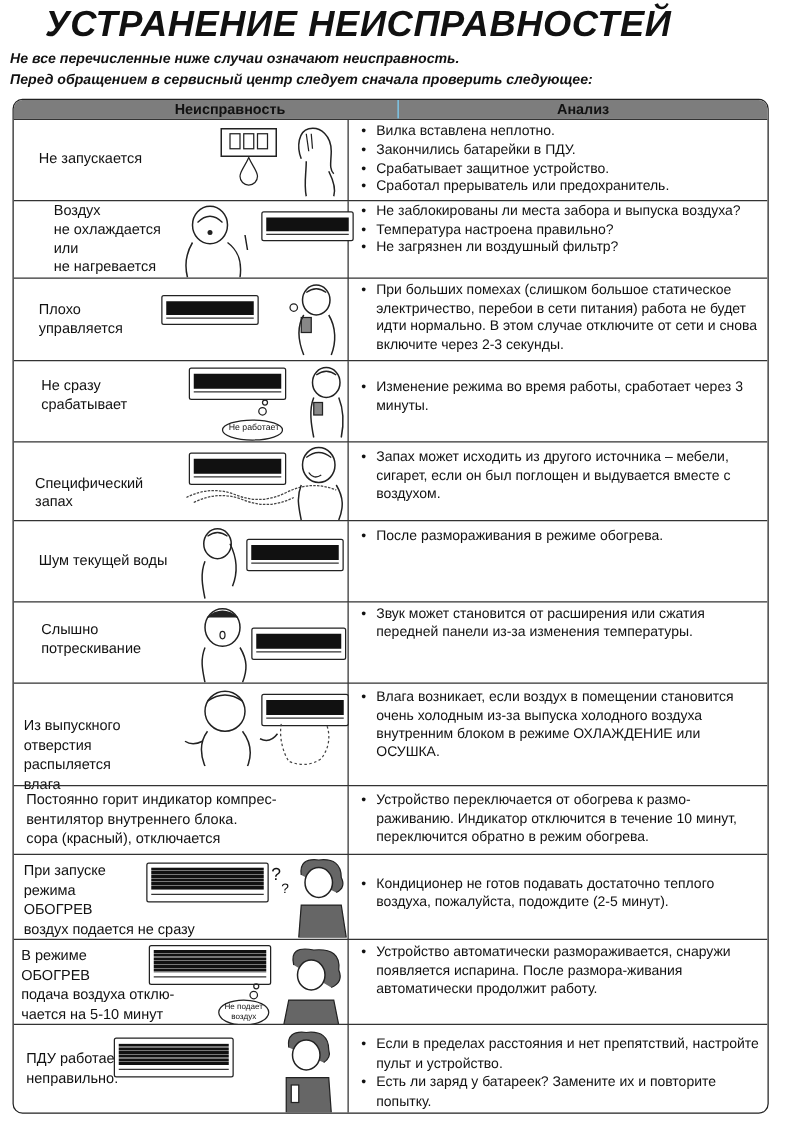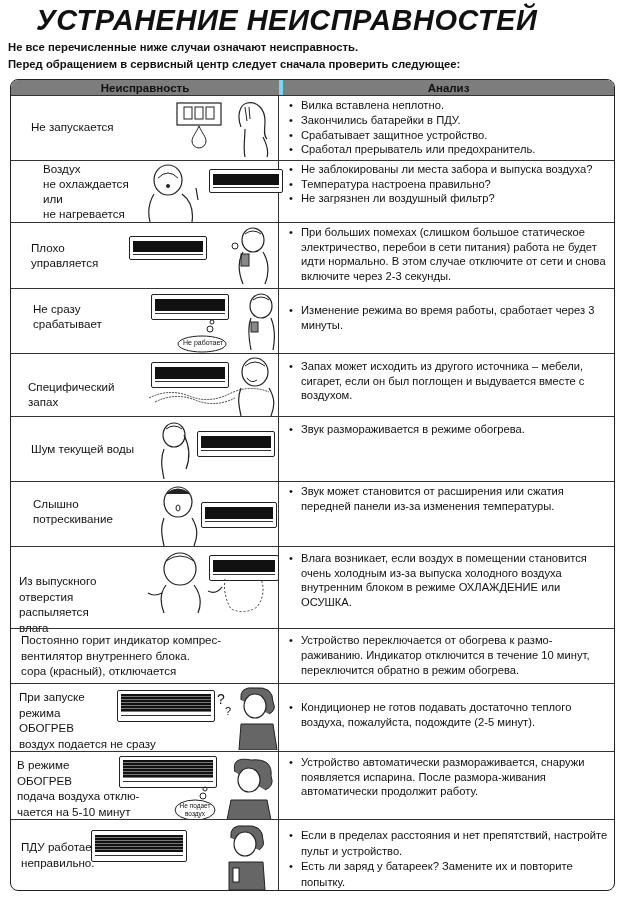--- a/index.html
+++ b/index.html
@@ -1,24 +1,24 @@
 <!DOCTYPE html>
 <html><head>
 <meta charset="utf-8">
 <style>
   html,body{margin:0;padding:0;background:#fff;}
   body{width:628px;height:899px;position:relative;overflow:hidden;font-family:"Liberation Sans",sans-serif;color:#111;}
   .title{position:absolute;left:36px;top:4px;font-size:29px;font-weight:bold;font-style:italic;letter-spacing:0.5px;}
-  .sub{position:absolute;left:8px;font-size:11.3px;font-weight:bold;}
+  .sub{position:absolute;left:8px;font-size:11.3px;font-weight:bold;font-style:italic;}
   .sub1{top:41px;}
   .sub2{top:58px;}
   .table{position:absolute;left:10px;top:79px;width:603px;height:810px;border:1.5px solid #222;border-radius:8px;overflow:hidden;}
   .thead{position:absolute;left:0;top:0;width:100%;height:15px;background:#7d7d7d;display:flex;font-weight:bold;font-size:11.5px;}
   .thead div{display:flex;align-items:center;justify-content:center;}
-  .th1{width:268px;border-right:4px solid #7dd3fc;}
+  .th1{width:268px;border-right:1px solid #7dd3fc;margin-left:39px;}
   .th2{flex:1;}
   .row{position:absolute;left:0;width:100%;border-top:1.2px solid #333;display:flex;}
   .cell-l{width:268px;border-right:1.2px solid #333;position:relative;height:100%;box-sizing:border-box;}
   .cell-r{flex:1;position:relative;padding:3px 6px 0 8px;font-size:11.2px;line-height:14.6px;box-sizing:border-box;}
   .lbl{position:absolute;font-size:11.6px;line-height:15px;}
   .bul{position:relative;padding-left:14px;}
   .bul::before{content:"•";position:absolute;left:2px;top:0;}
   .ac{position:absolute;border:1.2px solid #222;border-radius:2px;background:#fff;}
   .ac .band{position:absolute;left:3px;right:3px;background:#111;}
   .ac .slit{position:absolute;left:3px;right:3px;height:1px;border-top:1px solid #333;}
@@ -173,21 +173,21 @@
         <path d="M10 8 Q18 2 26 8" fill="none" stroke="#222"></path>
         <path d="M28 14 C34 26,34 38,30 48" fill="none" stroke="#222" stroke-width="1.2"></path>
         <path d="M8 28 C4 38,6 48,8 58" fill="none" stroke="#222" stroke-width="1.2"></path>
       </svg>
       <div class="ac" style="left:186px;top:14px;width:76px;height:24px;">
           <div class="band" style="top:4px;height:12px;"></div>
           <div class="slit" style="top:18px;"></div>
         </div>
     </div>
     <div class="cell-r" style="padding-top:5px;">
-      <div class="bul">Звук размораживается в режиме обогрева.</div>
+      <div class="bul">После размораживания в режиме обогрева.</div>
     </div>
   </div>
 
   <div class="row" style="top:401px;height:65px;">
     <div class="cell-l">
       <div class="lbl" style="left:22px;top:14px;">
         <div>Слышно</div>
           <div>потрескивание</div>
       </div>
       <svg style="left:145px;top:2px;" width="44" height="62" viewBox="0 0 44 62">

